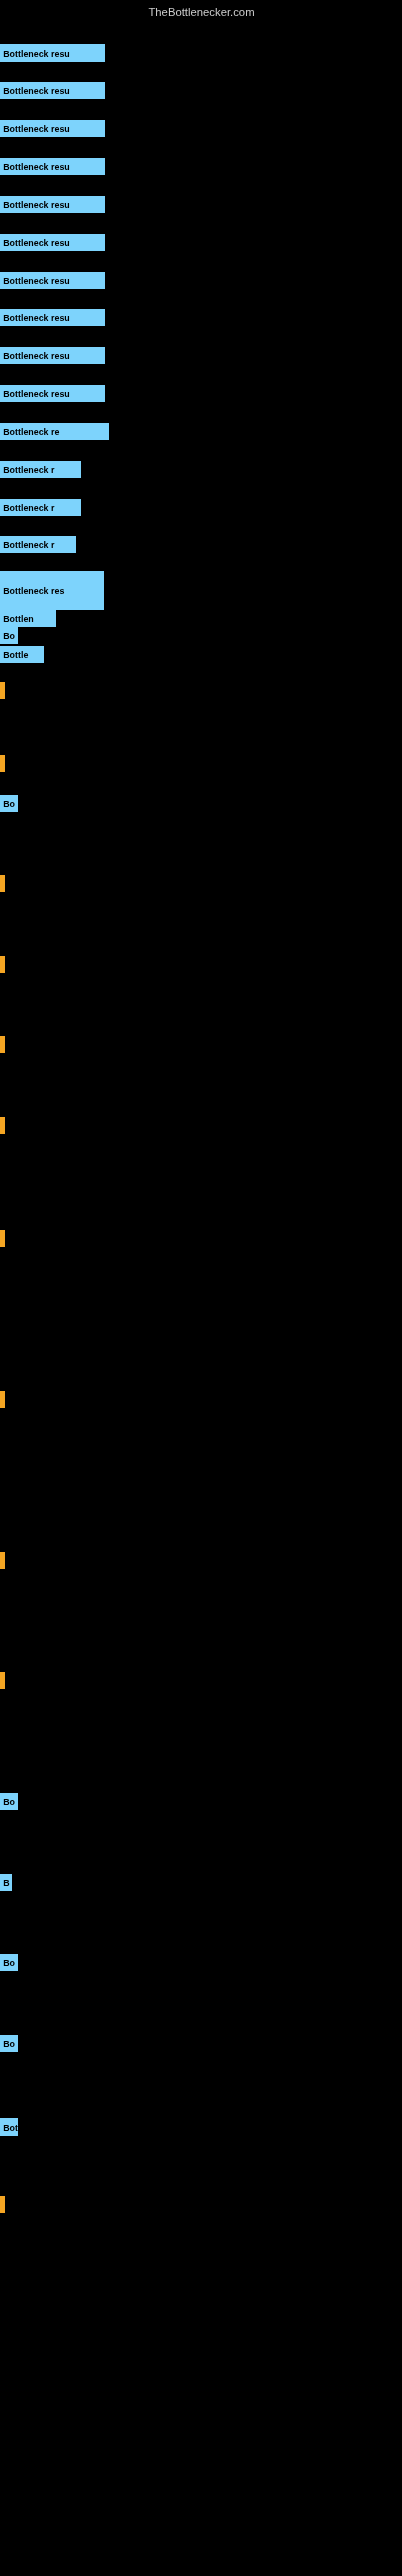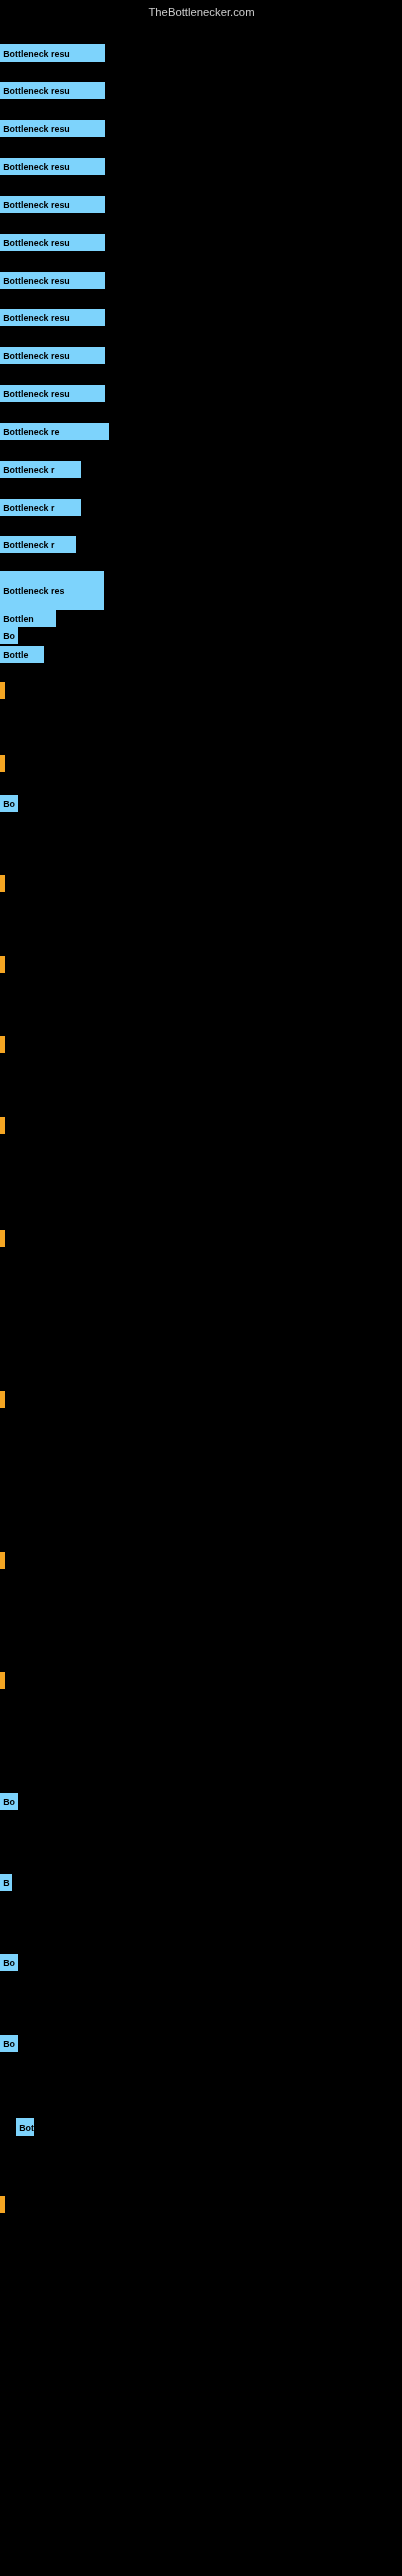--- a/index.html
+++ b/index.html
@@ -136,20 +136,20 @@
     </div>
     <div class="bar-item" style="top: 1852px; left: 0px; height: 17.7px;">
       <div class="bar-label" style="width: 12px; height: 17.7px; line-height: 17.7px;">B</div>
     </div>
     <div class="bar-item" style="top: 1932px; left: 0px; height: 17.7px;">
       <div class="bar-label" style="width: 17.7px; height: 17.7px; line-height: 17.7px;">Bo</div>
     </div>
     <div class="bar-item" style="top: 2013px; left: 0px; height: 17.7px;">
       <div class="bar-label" style="width: 17.7px; height: 17.7px; line-height: 17.7px;">Bo</div>
     </div>
-    <div class="bar-item" style="top: 2093px; left: 16px; height: 25px; border-radius: 7px;">
+    <div class="bar-item" style="top: 2093px; left: 0px; height: 25px; border-radius: 7px;">
       <div class="bar-label" style="width: 17.7px; height: 17.7px; line-height: 17.7px;">Bot</div>
     </div>
     <div class="bar-item" style="top: 2174px; left: 0px; height: 17.7px;">
       <div style="width: 4.8px; height: 17.7px; background: rgb(245, 166, 35);"></div>
     </div>
   </div>
 
 
 </body></html>

